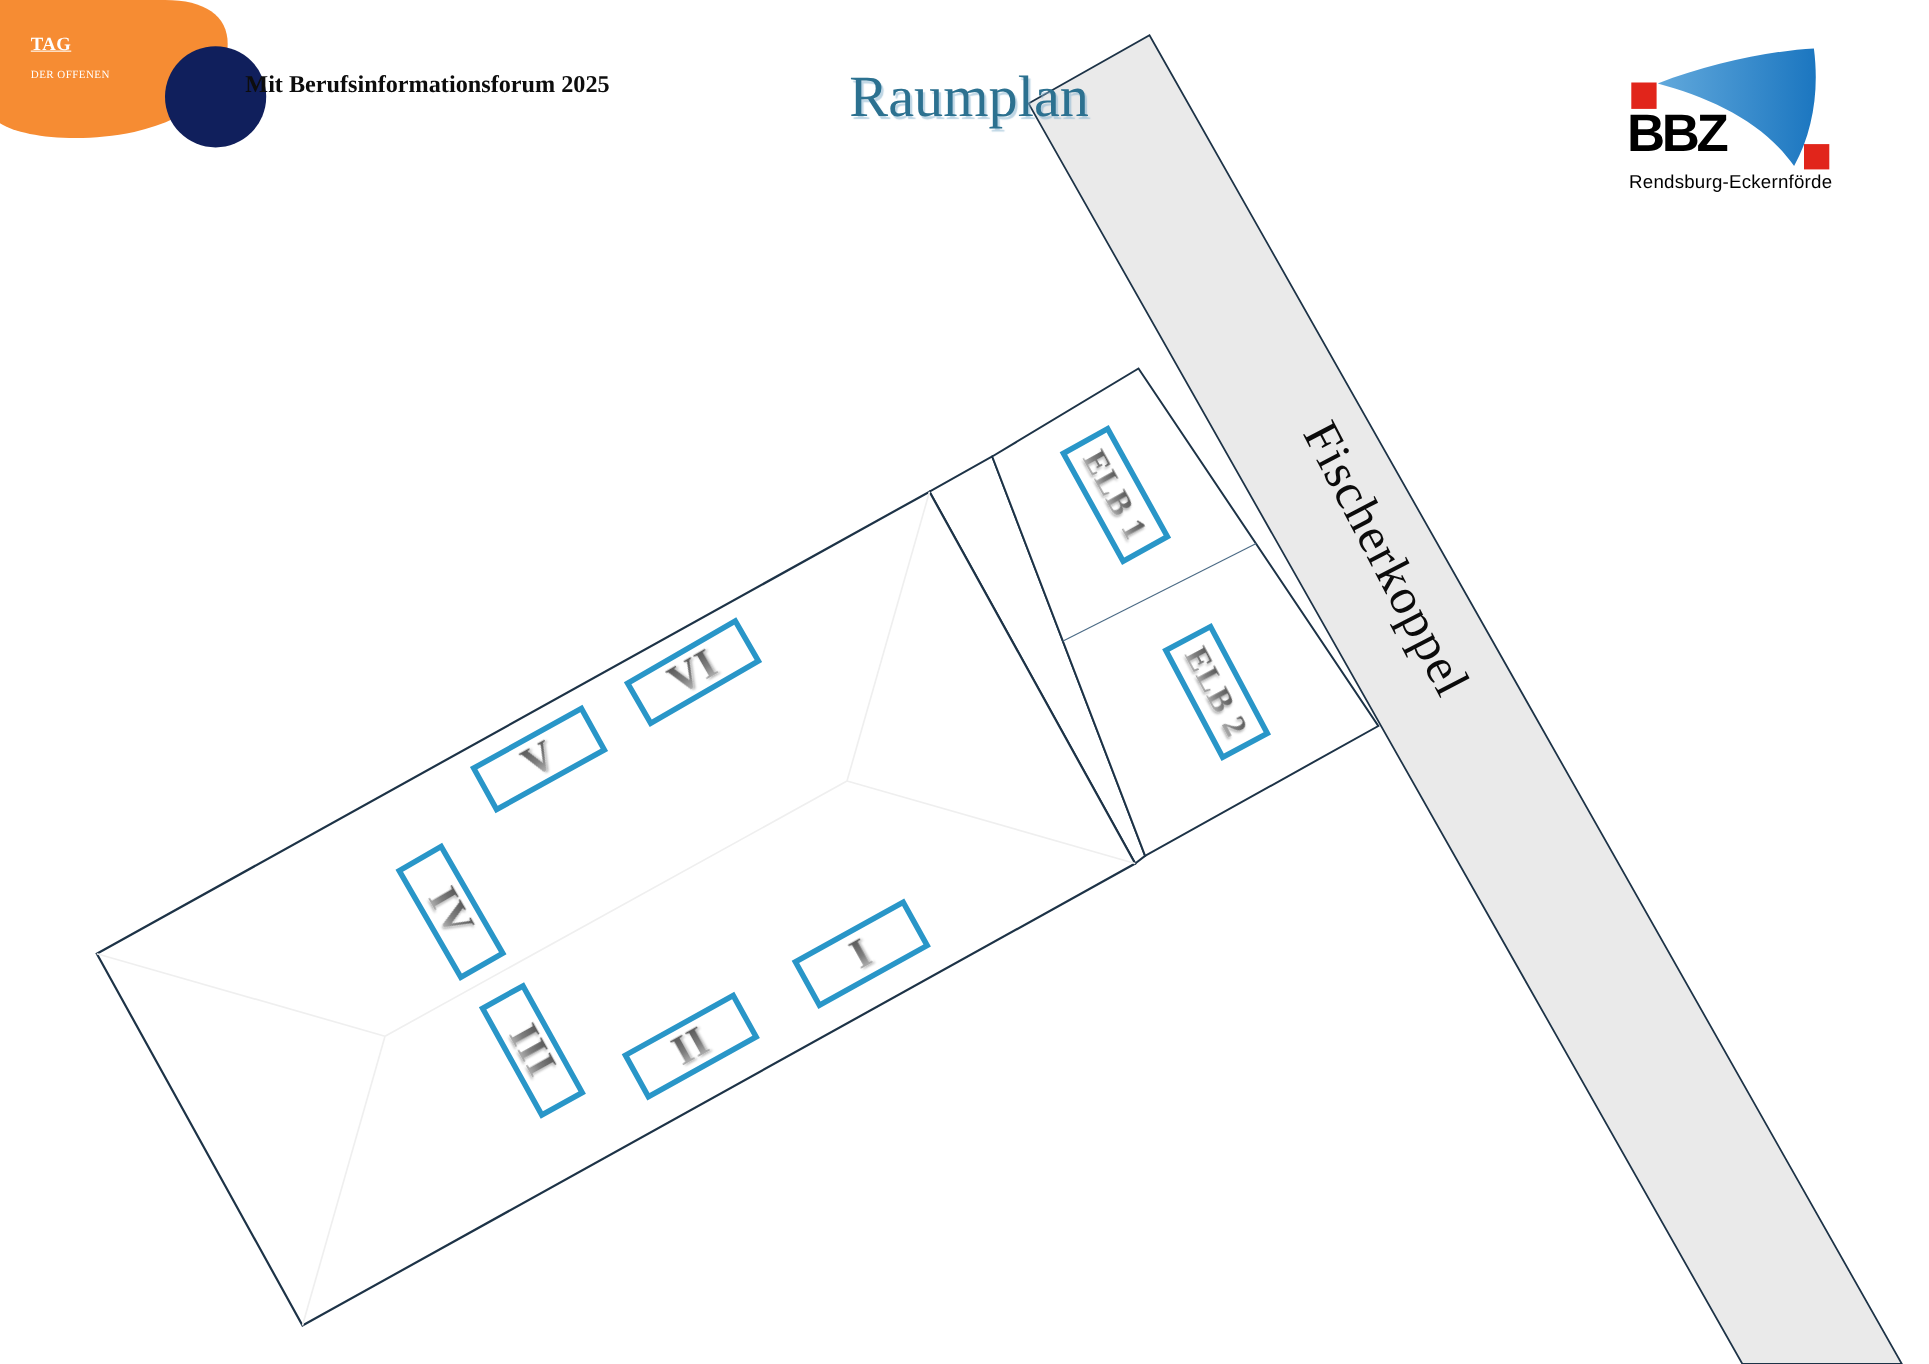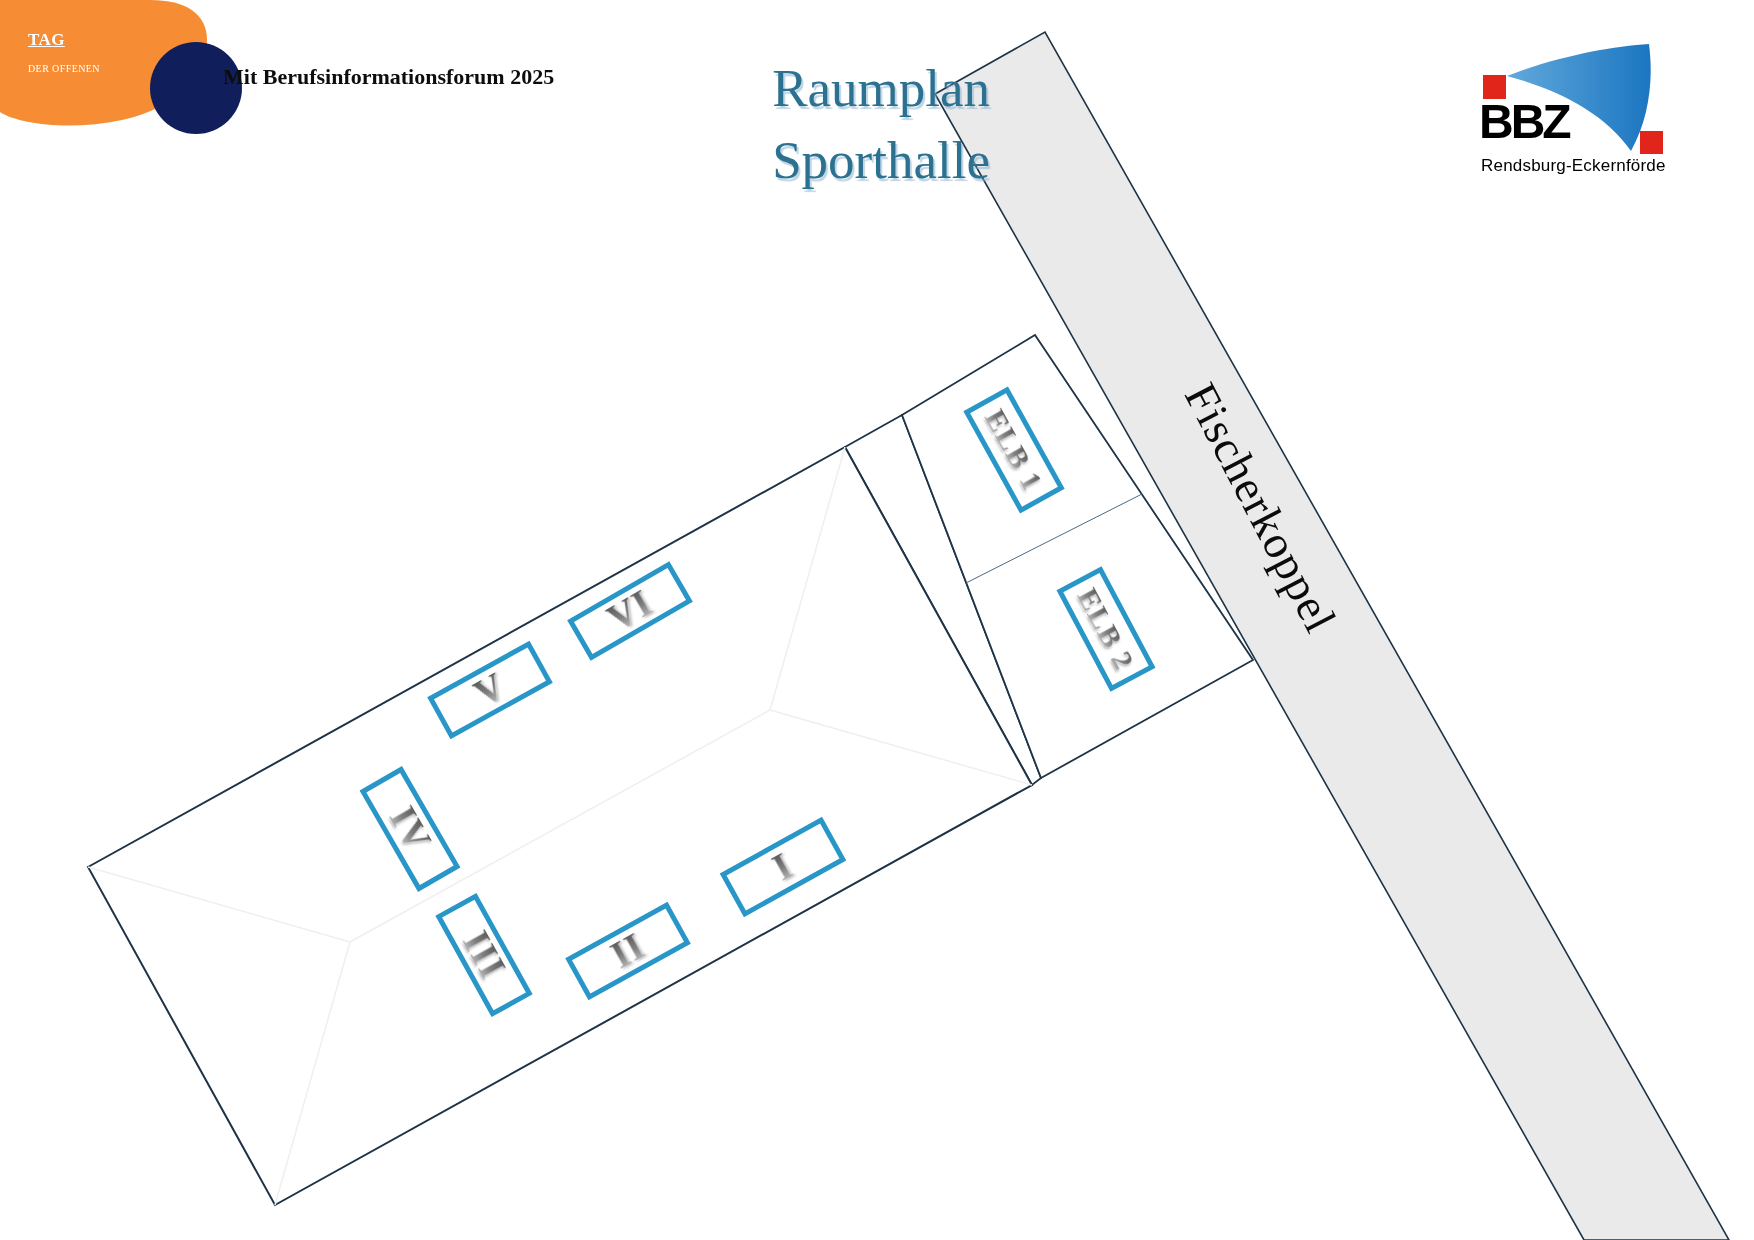--- a/index.html
+++ b/index.html
@@ -143,19 +143,18 @@
   </svg>
 
   <div class="badge-text badge-l1">TAG</div>
   <div class="badge-text badge-l2">DER OFFENEN</div>
   <div class="badge-text badge-l3">TÜR</div>
 
   <div class="subtitle">Mit Berufsinformationsforum 2025</div>
 
   <div class="main-title">
     <div>Raumplan</div>
-    <div>Sporthalle</div>
   </div>
 
   <div class="logo-name">BBZ</div>
   <div class="logo-region">Rendsburg-Eckernförde</div>
 
 </div>
 
 </body></html>

